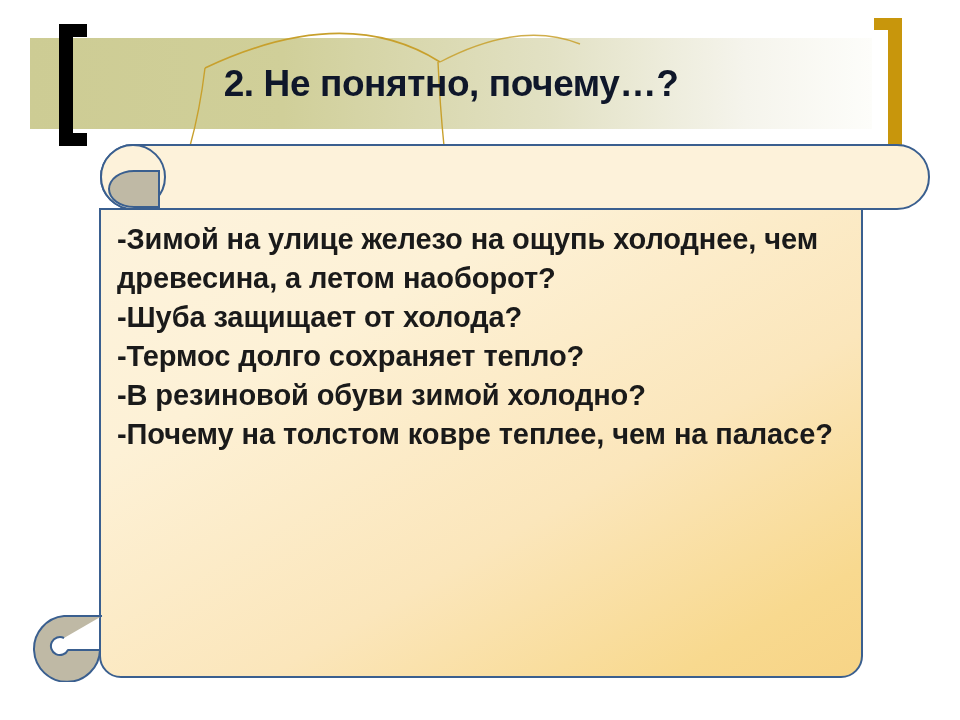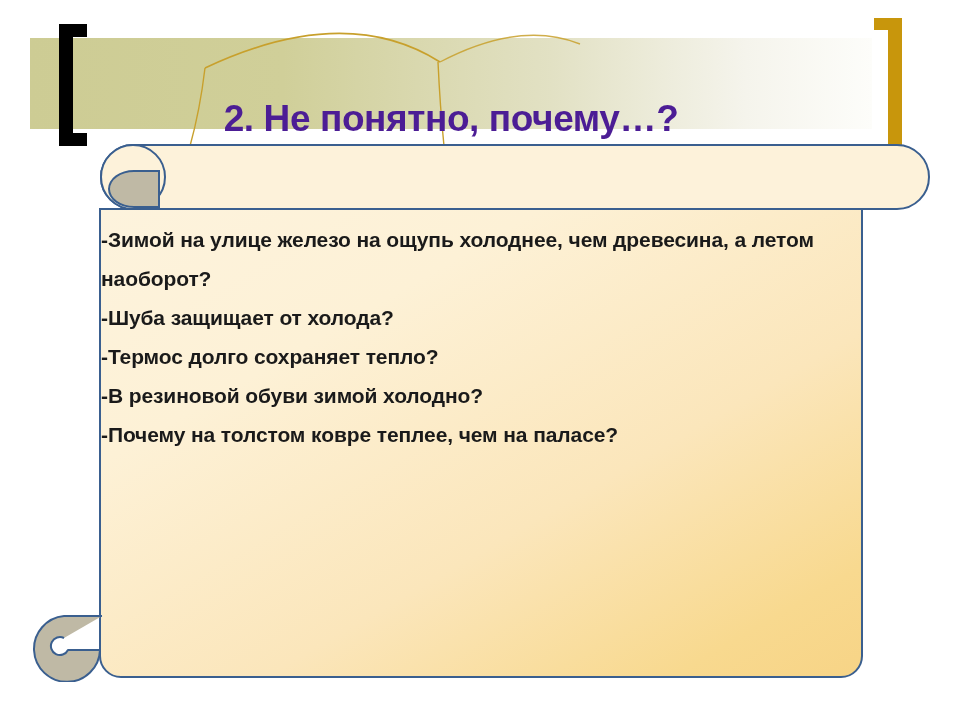--- a/index.html
+++ b/index.html
@@ -53,27 +53,26 @@
   }
   .title {
     position: absolute;
     left: 30px;
     top: 38px;
     width: 842px;
     height: 91px;
     display: flex;
     align-items: center;
     justify-content: center;
-    color: #4c1d95;
+    color: #0f172a;
     font-size: 37px;
     font-weight: bold;
     letter-spacing: -0.4px;
     white-space: nowrap;
     text-align: center;
-    margin-top: 35px;
   }
 
   
   .deco-arcs {
     position: absolute;
     left: 0;
     top: 0;
     width: 960px;
     height: 230px;
     pointer-events: none;
@@ -129,25 +128,25 @@
   .scroll-bottom-curl {
     position: absolute;
     left: 20px;
     top: 612px;
     width: 86px;
     height: 70px;
   }
 
   .body-text {
     position: absolute;
-    left: 101px;
+    left: 117px;
     top: 220px;
     width: 740px;
     color: #1a1a1a;
-    font-size: 21px;
+    font-size: 29px;
     font-weight: bold;
     line-height: 39px;
     letter-spacing: -0.1px;
   }
   .body-text .line {
     white-space: nowrap;
   }
   .body-text .line.wrap {
     white-space: normal;
   }

